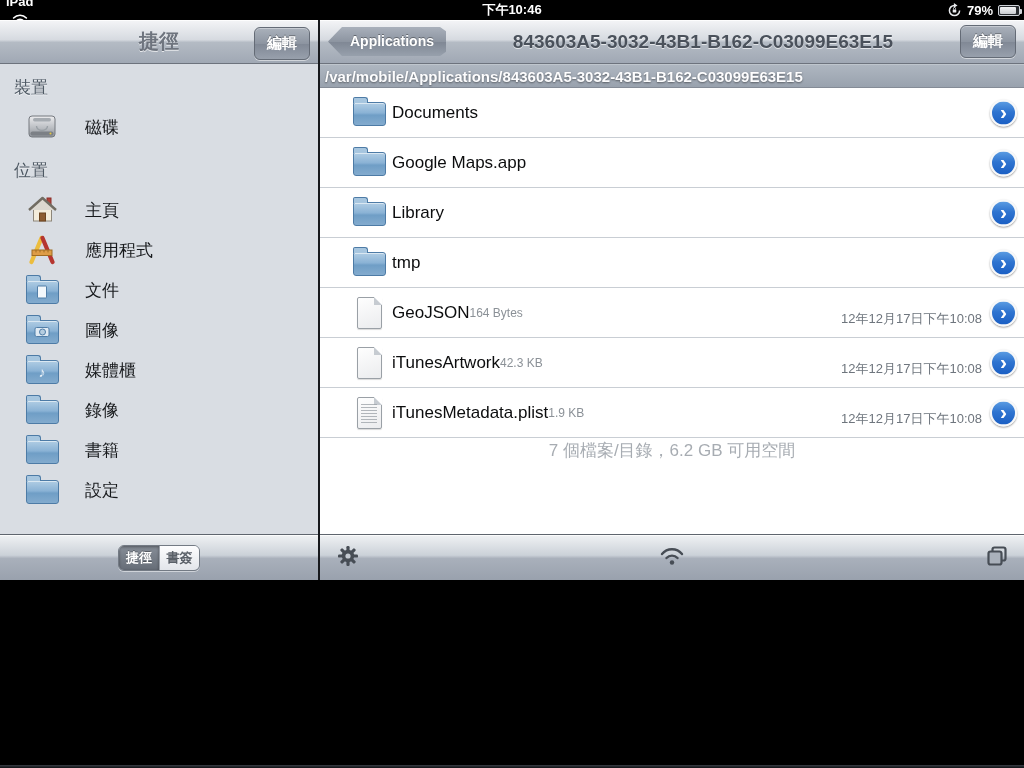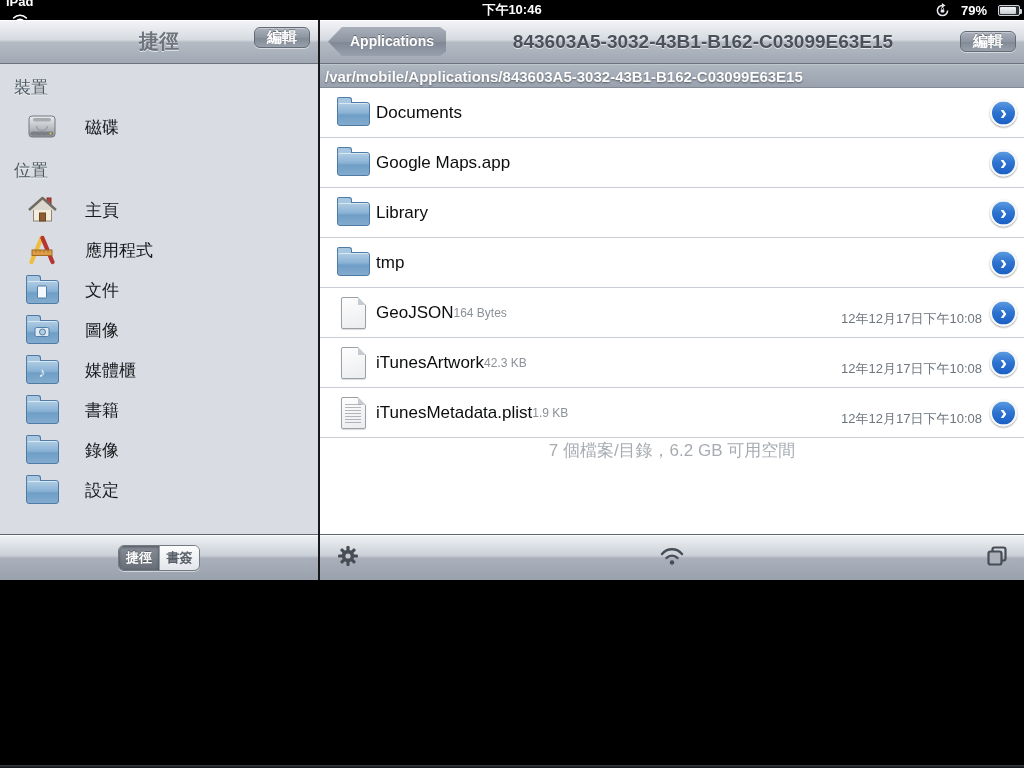--- a/index.html
+++ b/index.html
@@ -4,40 +4,40 @@
 <style>
   * { margin:0; padding:0; box-sizing:border-box; }
   html,body { width:1024px; height:768px; overflow:hidden;
     font-family:"Liberation Sans","DejaVu Sans",sans-serif; background:#000; }
 
   
   .status-bar { position:relative; height:20px; background:#000; color:#fff;
     display:flex; align-items:center; font-size:13px; font-weight:bold; }
   .sb-left { display:flex; align-items:center; gap:5px; margin-left:6px;flex-direction:column; }
   .sb-time { position:absolute; left:0; right:0; text-align:center; font-size:13px; }
-  .sb-right { margin-left:auto; display:flex; align-items:center; gap:11px; margin-right:4px; }
+  .sb-right { margin-left:auto; display:flex; align-items:center; gap:5px; margin-right:4px; }
   .battery { width:22px; height:11px; border:1px solid #cfd3d8; border-radius:2px;
     position:relative; background:#2a2d31; }
   .battery::before { content:''; position:absolute; left:1px; top:1px; bottom:1px;
     width:79%; background:linear-gradient(#f4f5f6,#c9ccd0); border-radius:1px; }
   .battery::after { content:''; position:absolute; right:-3px; top:3px; width:2px; height:5px;
     background:#cfd3d8; border-radius:0 1px 1px 0; }
 
   
   .app { display:flex; height:560px; }
   .app::after { content:''; position:fixed; left:0; right:0; bottom:0; height:3px;
     background:linear-gradient(#3a3e45,#101216); z-index:50; }
 
   
   .chrome-bar { background:linear-gradient(#f4f5f7 0%, #d6dae0 46%, #b4bbc4 52%, #a0a8b4 100%);
     border-bottom:1px solid #6d737d; box-shadow:inset 0 1px 0 rgba(255,255,255,.8); }
   .toolbar { height:46px; background:linear-gradient(#f0f2f4 0%, #cbd1d8 45%, #a9b0bb 52%, #99a1ad 100%);
     border-top:1px solid #5f656e; box-shadow:inset 0 1px 0 rgba(255,255,255,.75);
     display:flex; align-items:center; position:relative; }
-  .btn { display:inline-block; padding:0 12px; border-radius:6px; color:#fff;
+  .btn { display:inline-block; padding:6px 12px; border-radius:6px; color:#fff;
     font-size:15px; font-weight:bold; text-shadow:0 -1px 0 rgba(0,0,0,.35);
     background:linear-gradient(#aab1bb 0%, #8d95a1 50%, #808895 51%, #98a0ac 100%);
     border:1px solid #646b76; box-shadow:inset 0 1px 0 rgba(255,255,255,.35), 0 1px 0 rgba(255,255,255,.5);
     cursor:default; }
 
   
   .sidebar { width:320px; display:flex; flex-direction:column;
     background:#d9dde3; border-right:2px solid #17191d; }
   .side-nav { position:relative; height:44px; display:flex; align-items:center; justify-content:center; }
   .side-title { font-size:20px; font-weight:bold; color:#6e747e; text-shadow:0 1px 0 rgba(255,255,255,.7); }
@@ -68,21 +68,21 @@
     filter:drop-shadow(0 0 1px #59606b) drop-shadow(0 1px 0 rgba(255,255,255,.4)); }
   .main-title { flex:1; text-align:center; font-size:19px; font-weight:bold; color:#4a515b;
     text-shadow:0 1px 0 rgba(255,255,255,.65); white-space:nowrap; overflow:hidden; }
   .path-bar { height:24px; background:linear-gradient(#aeb6c0,#99a2ae);
     border-top:1px solid #bfc6cd; border-bottom:1px solid #848b96;
     display:flex; align-items:center; }
   .path-text { padding-left:5px; font-size:15px; font-weight:bold; color:#fdfdfe;
     text-shadow:0 1px 2px rgba(0,0,0,.45); white-space:nowrap; }
   .list { background:#fff; }
   .row { position:relative; height:50px; border-bottom:1px solid #c9ced4;
-    display:flex; align-items:center; padding-left:10px; }
+    display:flex; align-items:center; padding-left:26px; }
   .icon-cell { width:46px; display:flex; justify-content:center; }
   .row .name { font-size:17px; color:#0c0d0e; }
   .row .texts { display:flex; flex-direction:row; }
   .row .size { font-size:12px; color:#8b9197; margin-top:3px; }
   .row .date { position:absolute; right:42px; bottom:9px; font-size:13px; color:#6e757d; }
   .disclosure { position:absolute; right:7px; top:50%; transform:translateY(-50%);
     width:27px; height:27px; border-radius:50%;
     background:linear-gradient(#5b9ce2 0%, #2f74d0 45%, #1a5fc4 100%);
     border:2px solid #f7f8f9; box-shadow:0 1px 2px rgba(0,0,0,.4);
     color:#fff; display:flex; align-items:center; justify-content:center; }
@@ -224,28 +224,28 @@
               <span class="ovl-note">♪</span>
             </span>
         </span>
         <span class="label">媒體櫃</span>
       </div>
 
       <div class="side-item">
         <span class="icon-cell">
             <span class="fold"></span>
           </span>
+        <span class="label">錄像</span>
+      </div>
+
+      <div class="side-item">
+        <span class="icon-cell">
+            <span class="fold"></span>
+          </span>
         <span class="label">書籍</span>
-      </div>
-
-      <div class="side-item">
-        <span class="icon-cell">
-            <span class="fold"></span>
-          </span>
-        <span class="label">錄像</span>
       </div>
 
       <div class="side-item">
         <span class="icon-cell">
             <span class="fold"></span>
           </span>
         <span class="label">設定</span>
       </div>
     </div>
 

